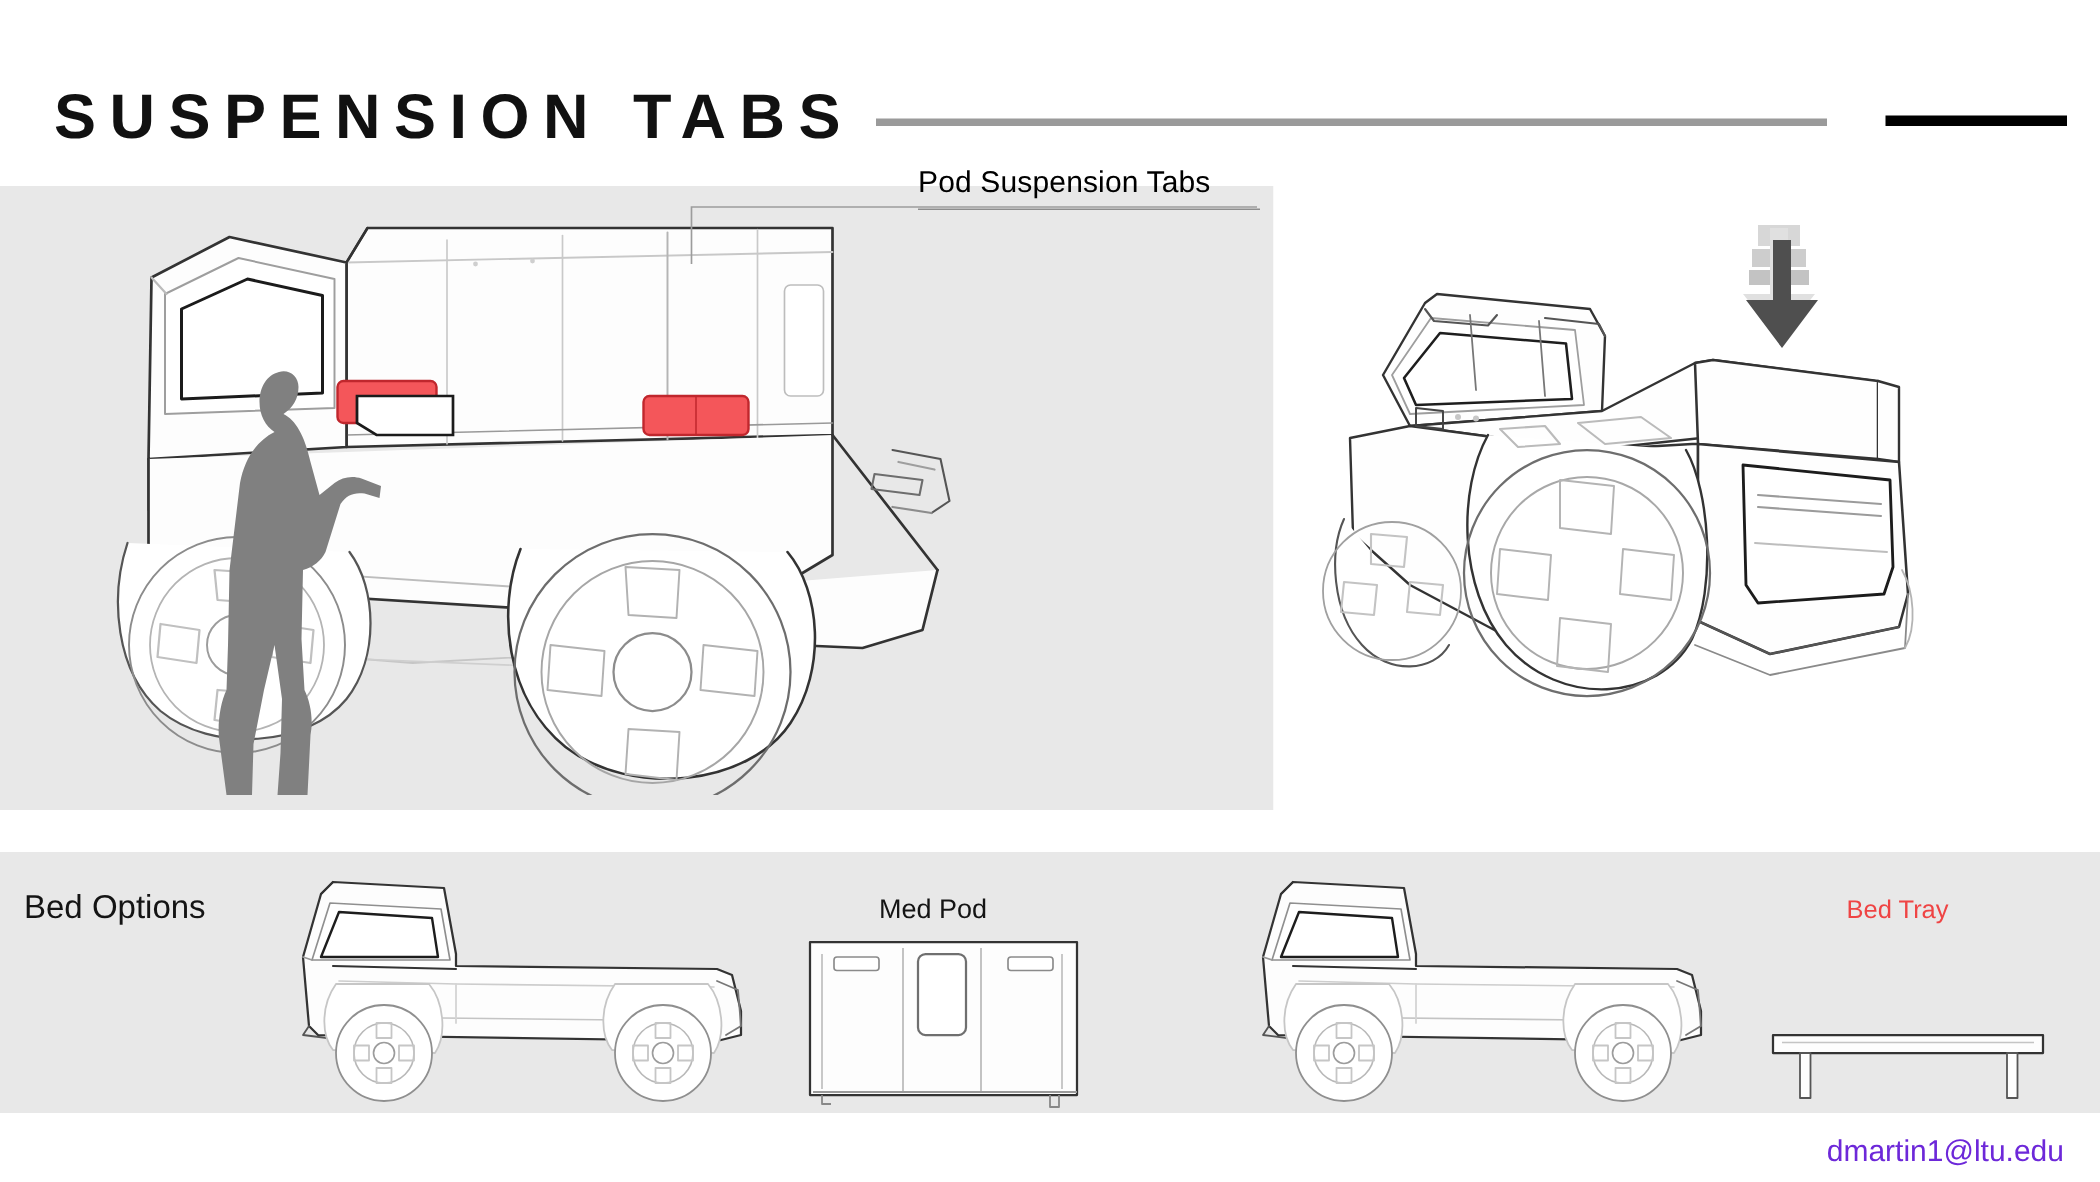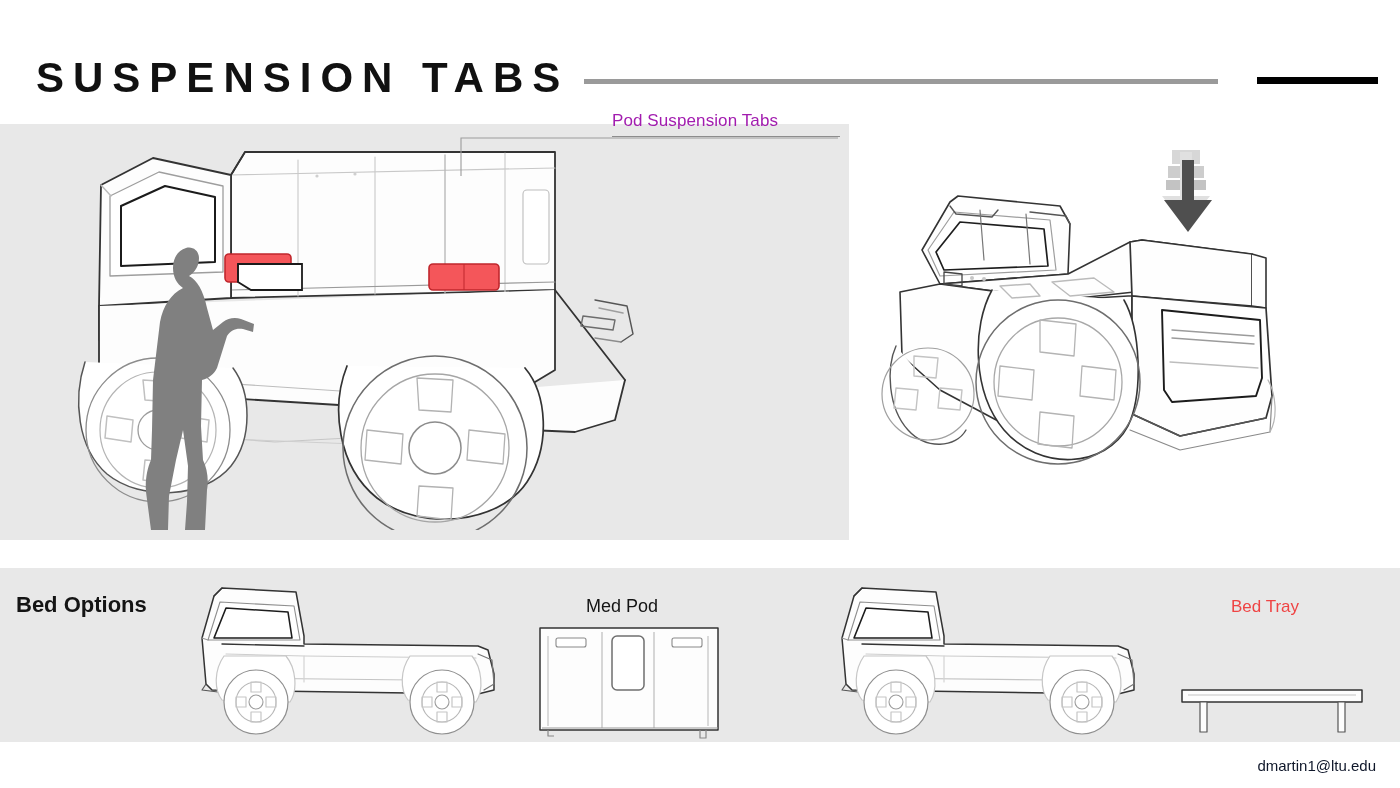--- a/index.html
+++ b/index.html
@@ -21,32 +21,32 @@
   }
   .rule-gray{position:absolute;left:584px;top:79px;width:634px;height:5px;background:#9a9a9a;}
   .rule-black{position:absolute;left:1257px;top:77px;width:121px;height:7px;background:#000;}
 
   
   .panel-main{position:absolute;left:0;top:124px;width:849px;height:416px;background:#e8e8e8;}
   .panel-right{position:absolute;left:849px;top:124px;width:551px;height:416px;background:#ffffff;}
 
   
   .callout{position:absolute;left:612px;top:111px;width:228px;}
-  .callout-title{font-size:17px;color:#a21caf;letter-spacing:.1px;line-height:1.15;padding-bottom:3px;}
+  .callout-title{font-size:20px;color:#000000;letter-spacing:.1px;line-height:1.15;padding-bottom:3px;}
   .callout-rule{height:1px;background:#8d8d8d;width:228px;margin:2px 0 5px 0;}
   .callout-body{font-size:11.5px;color:#161616;line-height:1.32;width:206px;}
   .leader{position:absolute;left:0;top:0;pointer-events:none;}
 
   
   .panel-bed{position:absolute;left:0;top:568px;width:1400px;height:174px;background:#e8e8e8;}
-  .bed-label{position:absolute;left:16px;top:592px;font-size:22px;color:#141414;font-weight:bold;}
+  .bed-label{position:absolute;left:16px;top:592px;font-size:22px;color:#141414;}
   .medpod-label{position:absolute;left:586px;top:596px;font-size:18px;color:#141414;}
   .bedtray-label{position:absolute;left:1231px;top:597px;font-size:17px;color:#ef4444;}
 
-  .footer-email{position:absolute;right:24px;top:757px;font-size:15px;color:#0f172a;}
+  .footer-email{position:absolute;right:24px;top:757px;font-size:20px;color:#6d28d9;}
 
   svg{display:block;}
   .art{position:absolute;}
 </style>
 </head>
 <body>
 
 <div class="slide">
 
   <div class="header">

